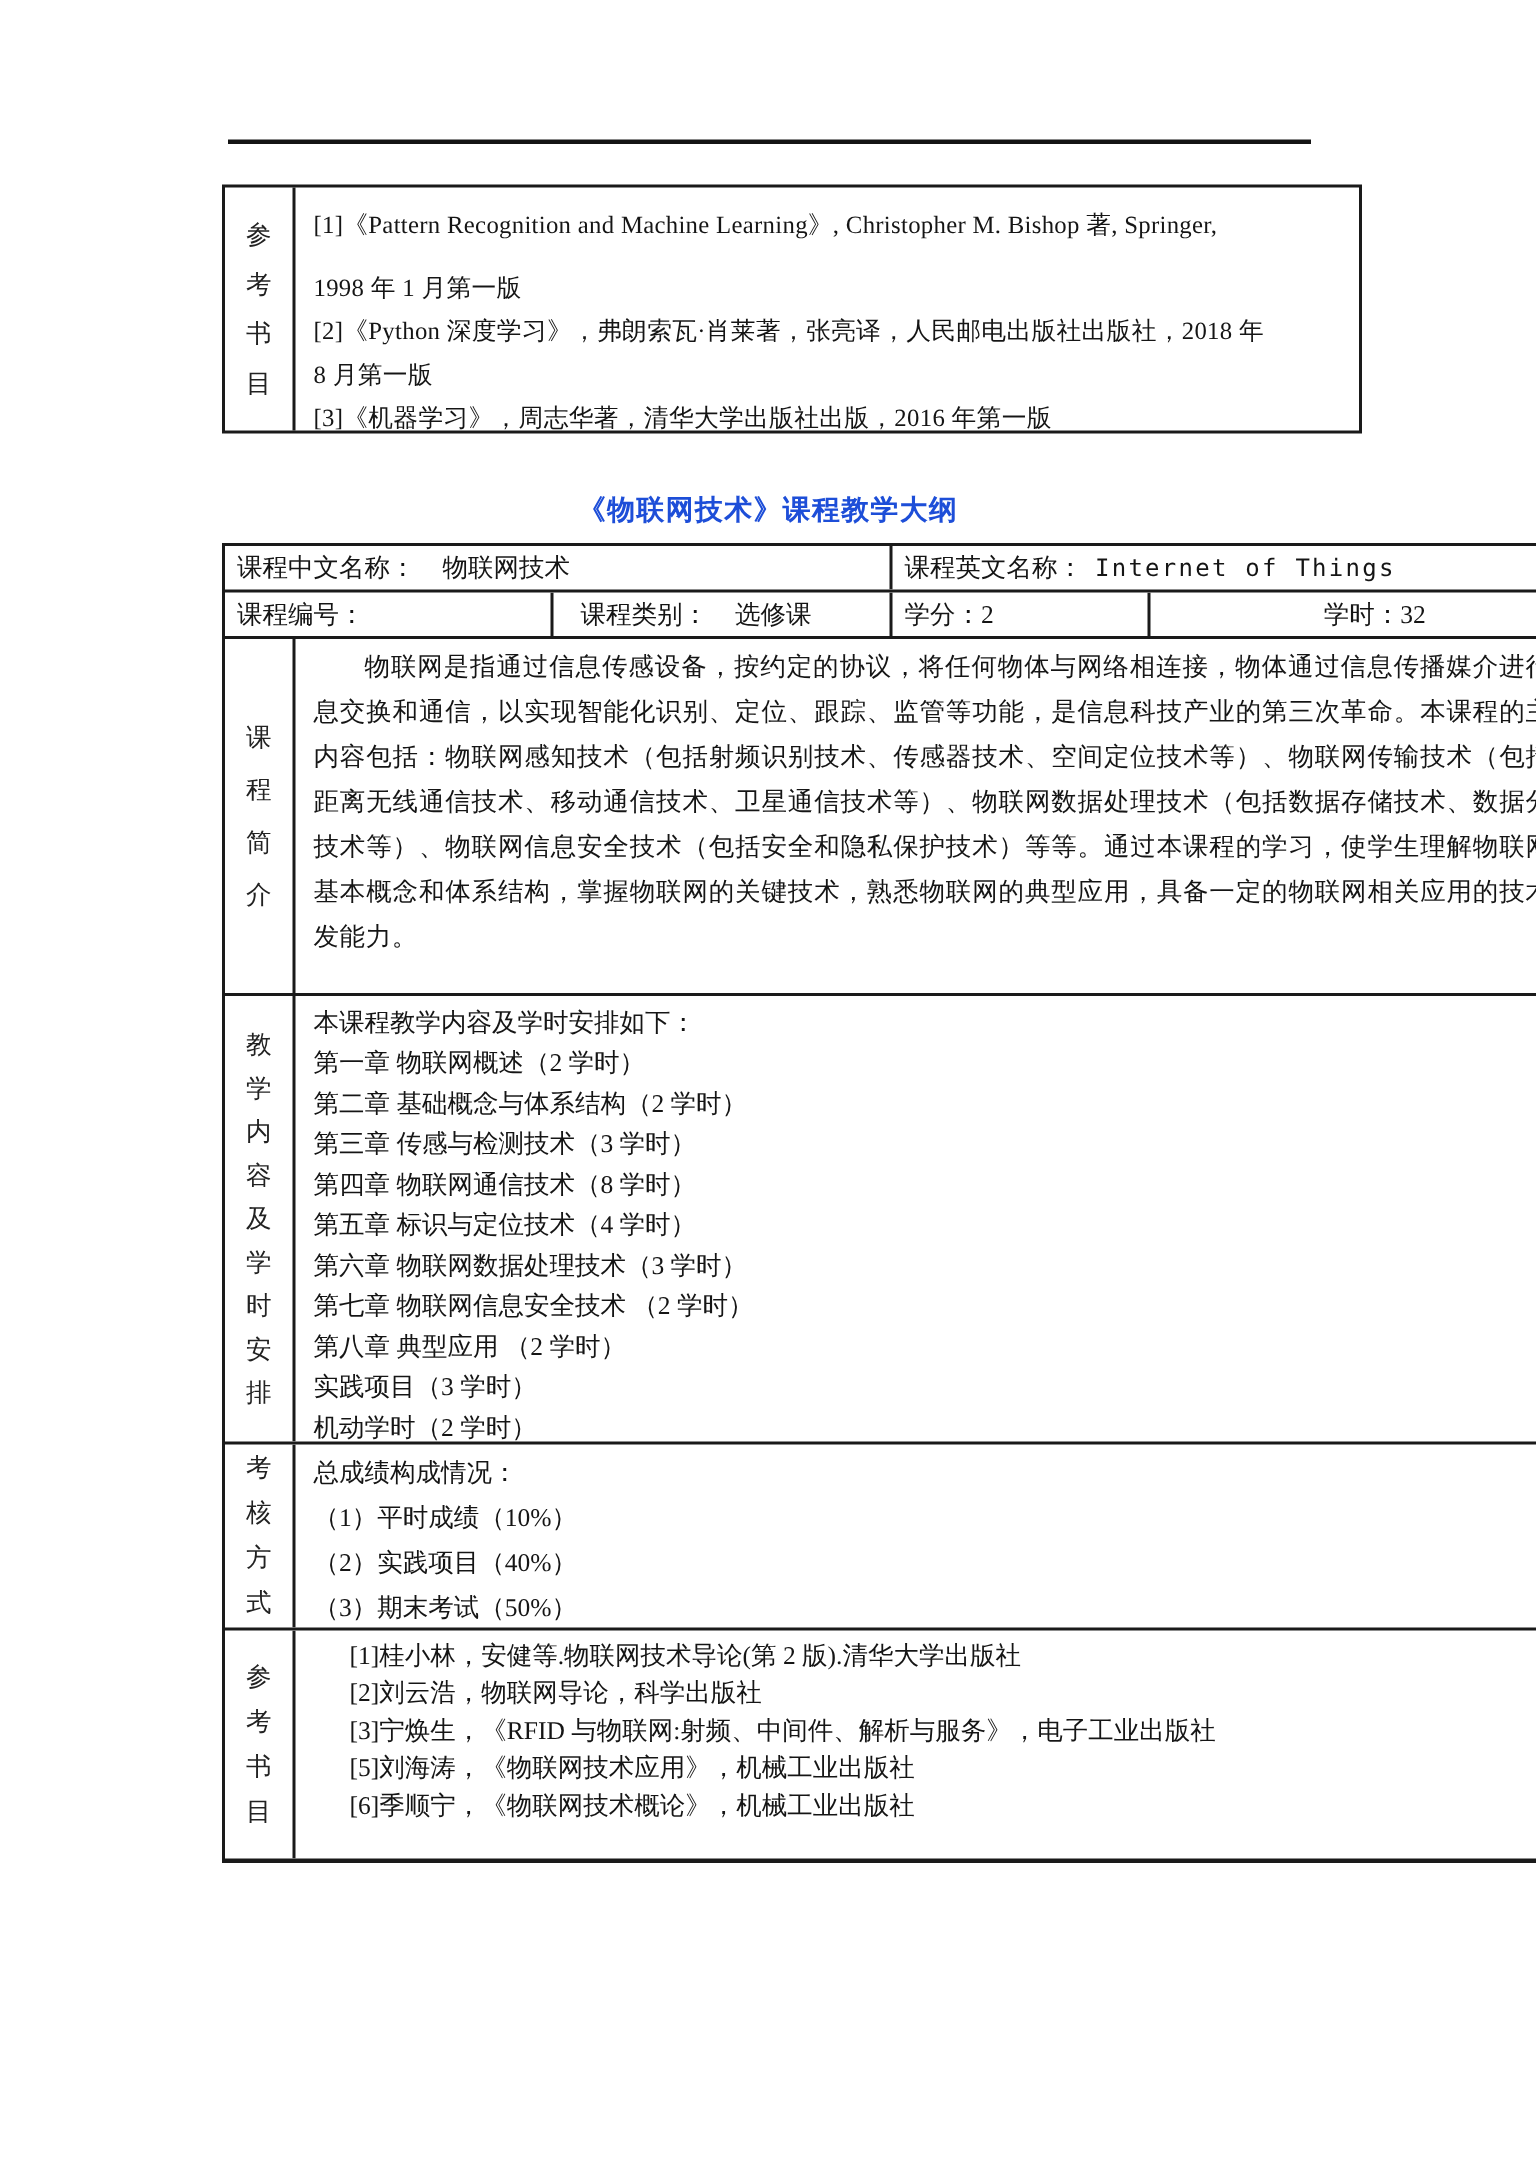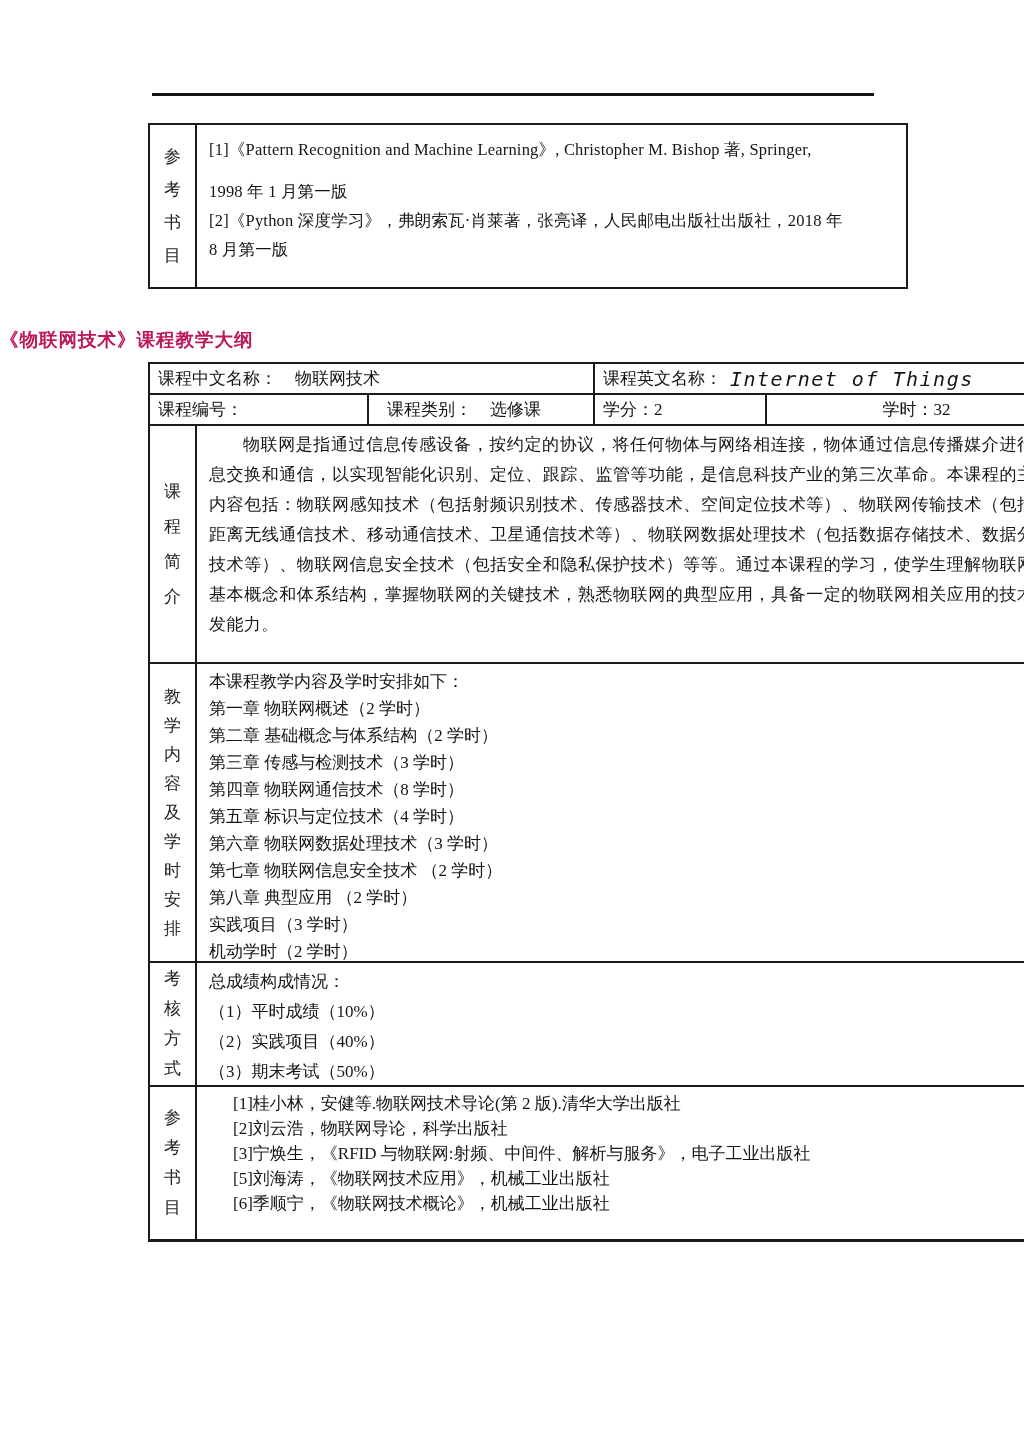--- a/index.html
+++ b/index.html
@@ -37,23 +37,24 @@
     white-space:pre-line; text-align:center;
     font-size:17px; color:#222;
   }
   .vl33 { line-height:33px; }
   .vl35 { line-height:35px; }
   .vl29 { line-height:29px; }
   .vl30 { line-height:30px; }
   
   .doc-title {
     position:absolute; left:0; top:327px; width:100%;
+    text-align:center;
     font-family:"Liberation Sans","DejaVu Sans",sans-serif;
     font-weight:bold; font-size:18.5px; letter-spacing:1px;
-    color:#be185d;
+    color:#1d4ed8;
   }
   
   .t2 {
     position:absolute; left:148px; top:362px;
     width:920px;
     border:2px solid #1a1a1a;
     border-bottom-width:3px;
     font-size:17px;
   }
   .row { display:flex; border-top:2px solid #1a1a1a; overflow:hidden; }
@@ -69,21 +70,21 @@
   .w-cn { width:445px; }
   .w-code { width:219px; }
   .w-type { width:226px;padding-left:18px; }
   .w-credit { width:172px; }
   .grow { flex:1;text-align:right; }
   .center { justify-content:center; padding:0; }
   .gap-wide { display:inline-block; width:18px; }
   .gap-small { display:inline-block; width:8px; }
   .mono {
     font-family:"DejaVu Sans Mono","Liberation Mono",monospace;
-    font-size:20px; letter-spacing:1.5px;font-style:italic;
+    font-size:16px; letter-spacing:1.5px;
   }
   .sect-label {
     width:47px; border-right:2px solid #1a1a1a;
     display:flex; align-items:center; justify-content:center;
     flex:none;
   }
   .sect-content {
     flex:1; padding:4px 14px 2px 12px; overflow:hidden;
   }
   .intro-p {
@@ -106,20 +107,21 @@
       <div class="vlabel vl33">参
 考
 书
 目</div>
     </div>
     <div class="content">
       <div class="ln gap">[1]《Pattern Recognition and Machine Learning》, Christopher M. Bishop 著, Springer,</div>
       <div class="ln">1998 年 1 月第一版</div>
       <div class="ln">[2]《Python 深度学习》，弗朗索瓦·肖莱著，张亮译，人民邮电出版社出版社，2018 年</div>
       <div class="ln">8 月第一版</div>
+      <div class="ln">[3]《机器学习》，周志华著，清华大学出版社出版，2016 年第一版</div>
     </div>
   </div>
 
   <div class="doc-title">《物联网技术》课程教学大纲</div>
 
   <div class="t2">
 
     <div class="row r1">
       <div class="cell bR w-cn">
         <span>课程中文名称：</span>

